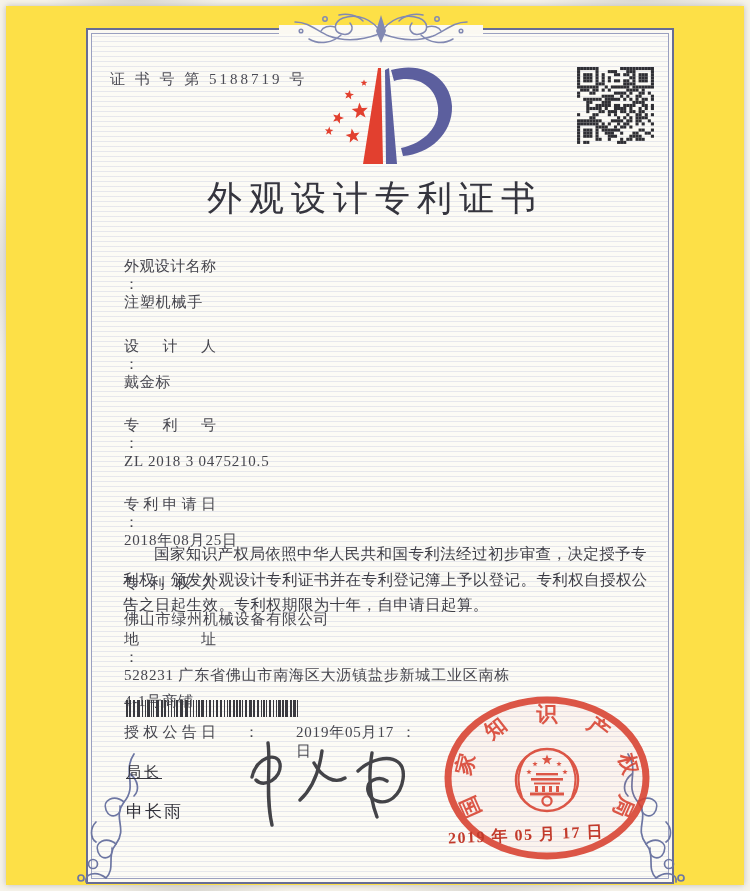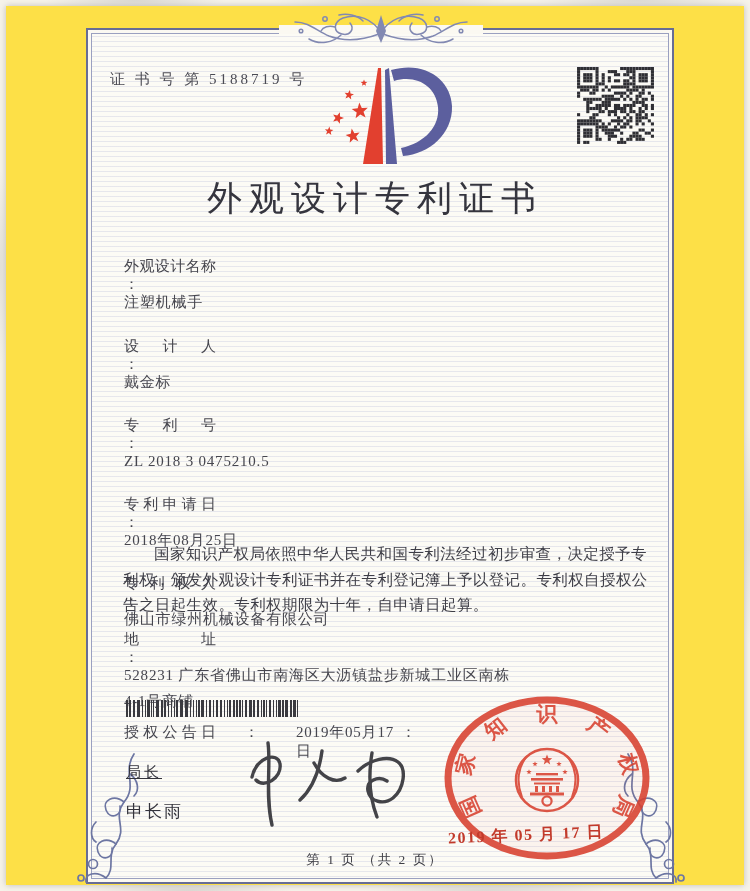--- a/index.html
+++ b/index.html
@@ -590,15 +590,14 @@
         <rect x="-5" y="6" width="3" height="6"></rect>
         <rect x="2" y="6" width="3" height="6"></rect>
         <rect x="9" y="6" width="3" height="6"></rect>
         <rect x="-17" y="12.5" width="34" height="3"></rect>
         <circle cy="21" r="4.6" fill="none" stroke="#d8402f" stroke-width="2.2"></circle>
       </g>
     </g>
   </svg>
   <div class="abs seal-date">2019 年 05 月 17 日</div>
 
-  <div class="abs footer">第 1 页 （共 2 页）</div>
 
 </div>
 
 </body></html>

